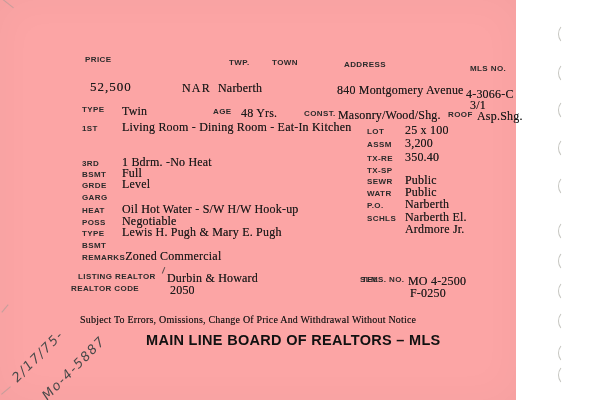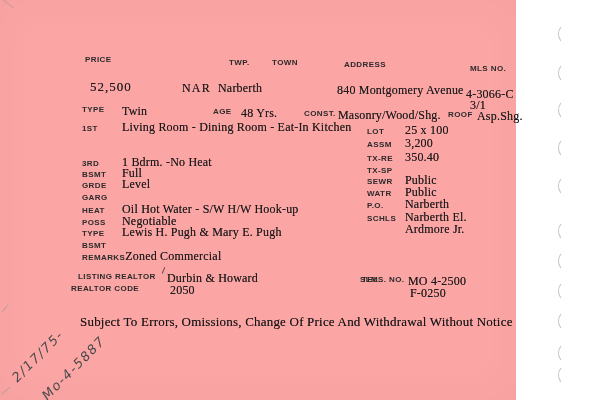--- a/index.html
+++ b/index.html
@@ -26,21 +26,21 @@
     text-shadow:0 0 .5px rgba(0,0,0,.55);
   }
   .lrow{position:absolute;left:82px;white-space:nowrap;}
   .lrow .flabel{display:inline-block;min-width:40px;}
   .rrow{position:absolute;left:367px;white-space:nowrap;}
   .rrow .flabel{display:inline-block;min-width:38px;}
   .price{font-size:13px;letter-spacing:1px;}
   .twp{letter-spacing:1.2px;}
   .disclaimer{
     font-family:"Liberation Serif", serif;
-    font-size:13px;color:#161616;letter-spacing:.2px;
+    font-size:10px;color:#161616;letter-spacing:.2px;
     text-shadow:0 0 .4px rgba(0,0,0,.5);
   }
   .board-title{
     font-family:"Liberation Sans", sans-serif;
     font-weight:700;font-size:14.5px;letter-spacing:.3px;color:#111;
   }
   .hand{
     font-family:"DejaVu Sans", sans-serif;
     font-style:italic;font-size:13px;color:#4a4a4a;letter-spacing:1.5px;
     transform-origin:left center;transform:rotate(-45deg);
@@ -147,20 +147,21 @@
   <span class="abs tval" style="left:167px;top:271px">Durbin &amp; Howard</span>
   <span class="stray-tick"></span>
   <span class="abs flabel" style="left:71px;top:284px">REALTOR CODE</span>
   <span class="abs tval" style="left:170px;top:283px">2050</span>
   <span class="abs flabel" style="left:362px;top:275px">TEL.</span>
   <span class="abs tval" style="left:408px;top:274px">MO 4-2500</span>
   <span class="abs flabel" style="left:360px;top:275px">SLMS. NO.</span>
   <span class="abs tval" style="left:410px;top:286px">F-0250</span>
 
   <span class="abs disclaimer" style="left:80px;top:314px">Subject To Errors, Omissions, Change Of Price And Withdrawal Without Notice</span>
+  <span class="abs board-title" style="left:146px;top:332px">MAIN LINE BOARD OF REALTORS – MLS</span>
 
   <span class="abs hand" style="left:14px;top:372px">2/17/75-</span>
   <span class="abs hand" style="left:44px;top:390px">Mo-4-5887</span>
 
   <span class="hole" style="top:24px"></span>
   <span class="hole" style="top:63px"></span>
   <span class="hole" style="top:100px"></span>
   <span class="hole" style="top:138px"></span>
   <span class="hole" style="top:176px"></span>
   <span class="hole" style="top:221px"></span>

